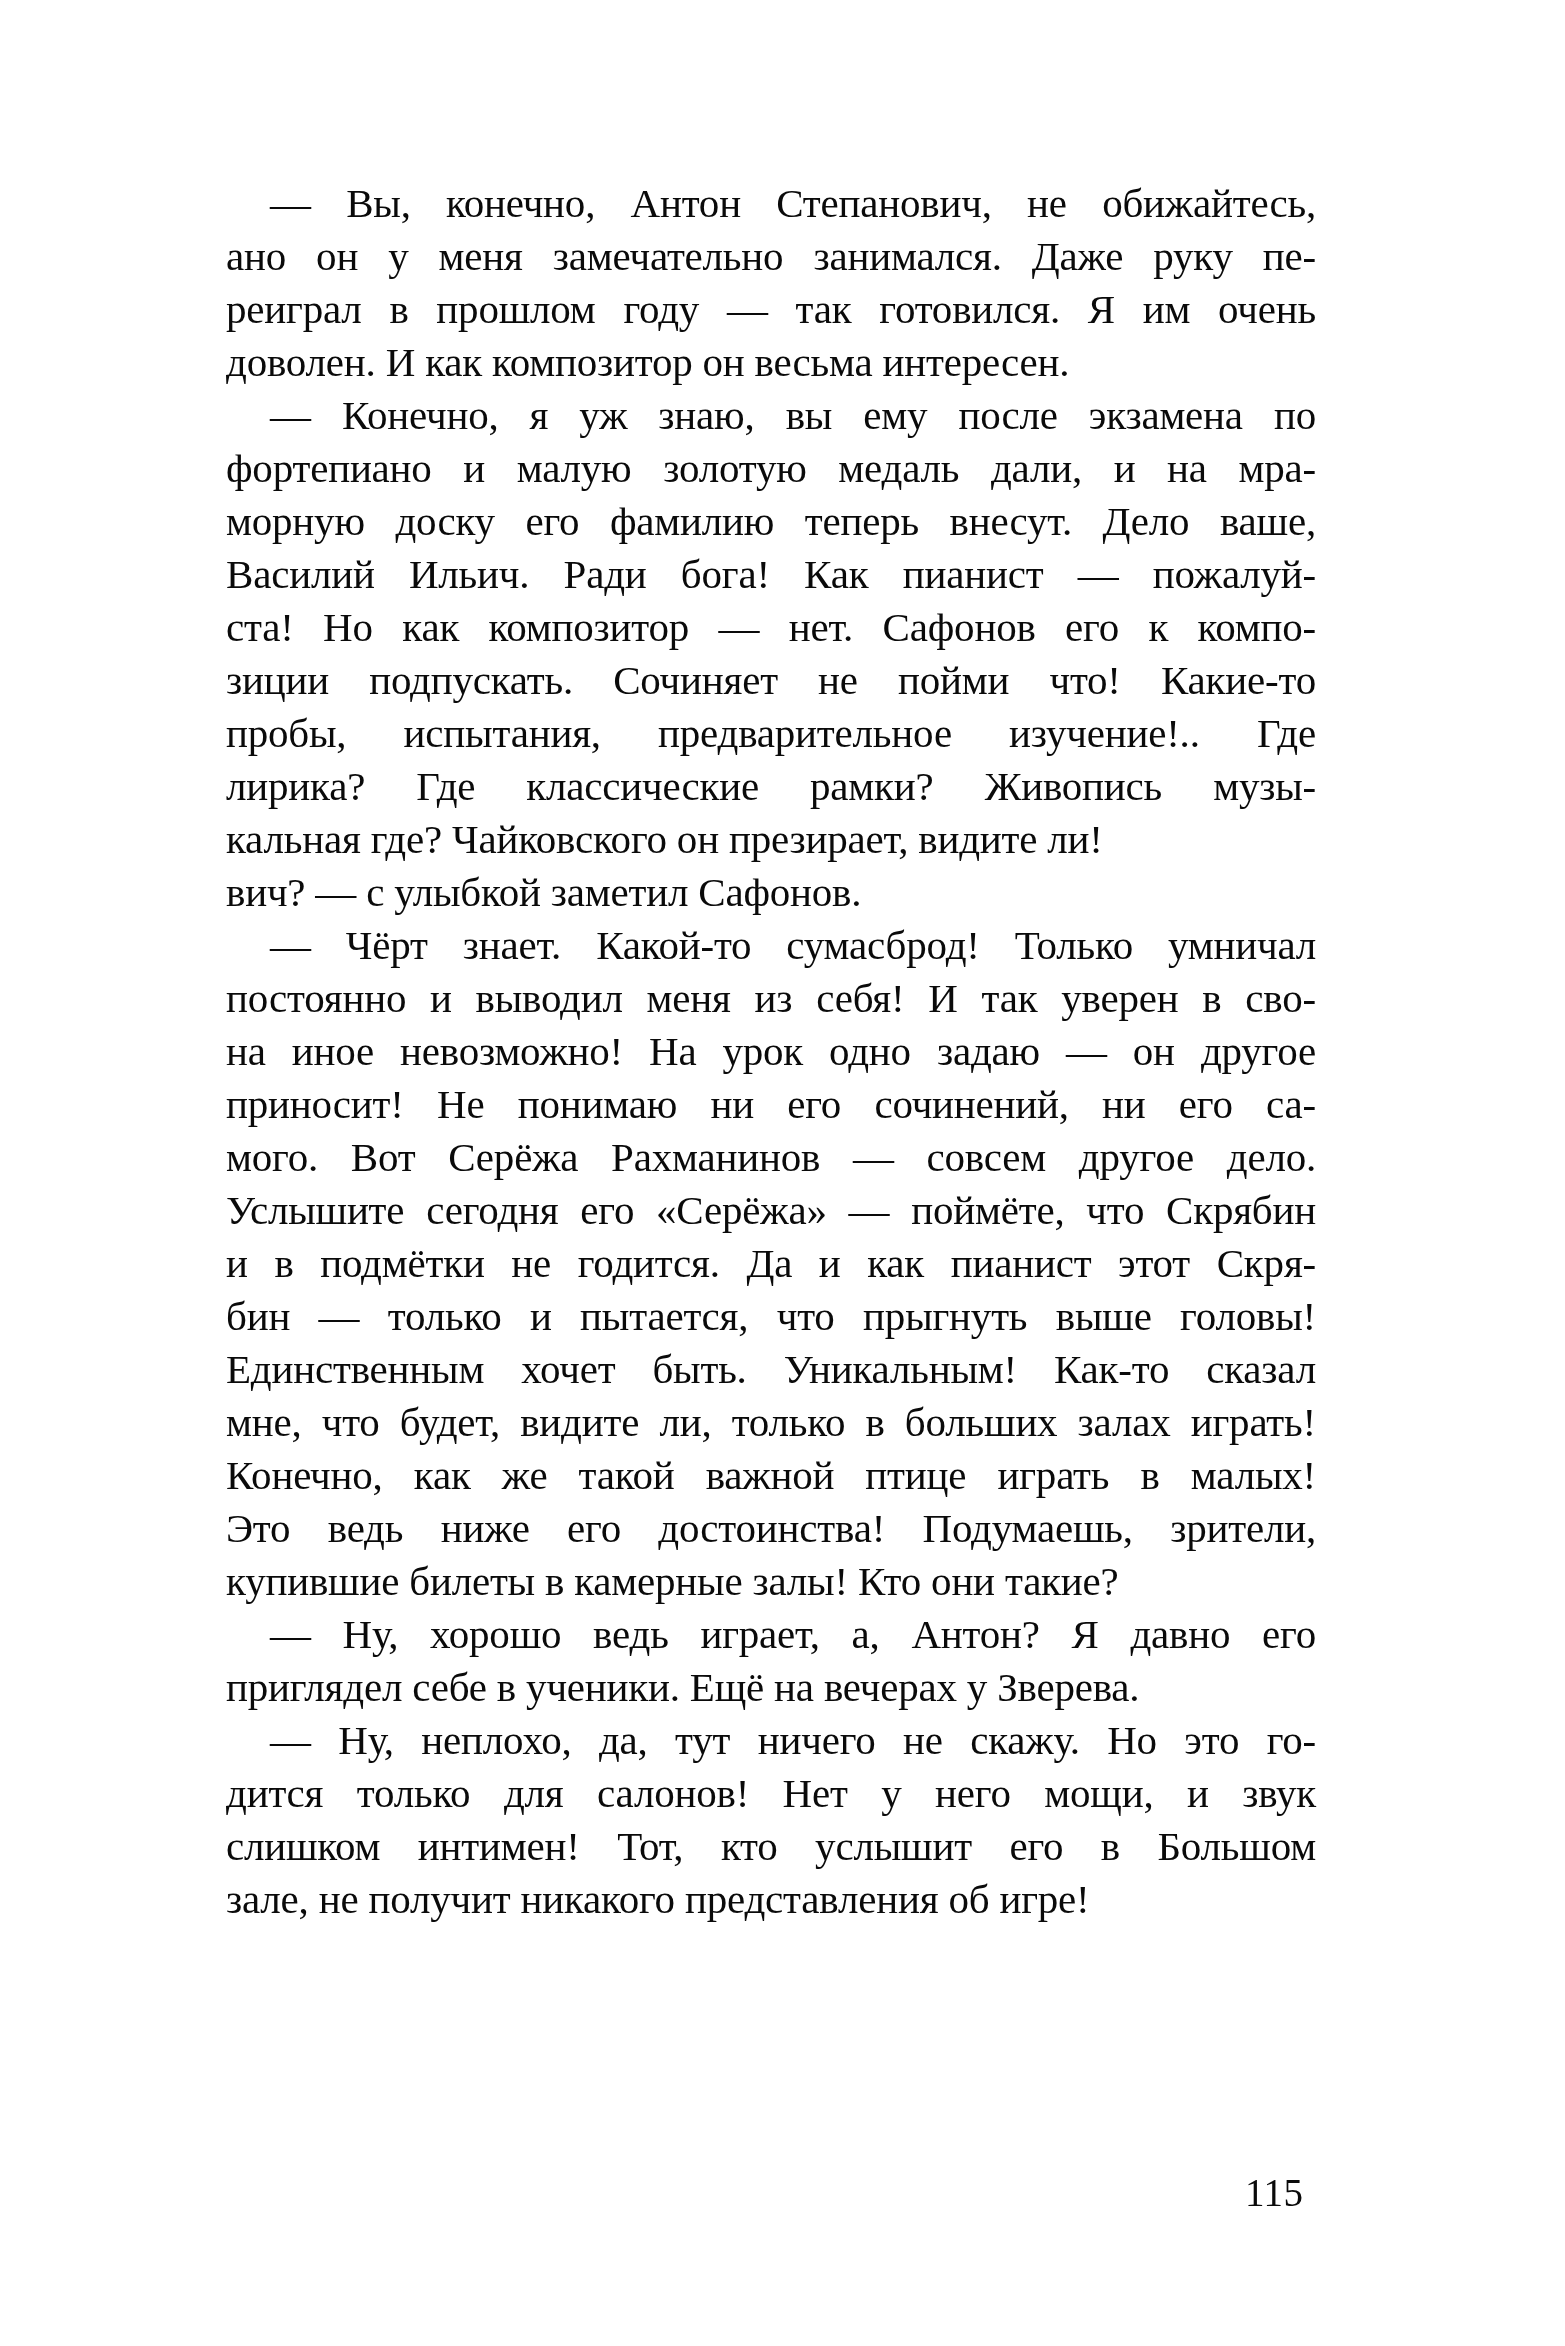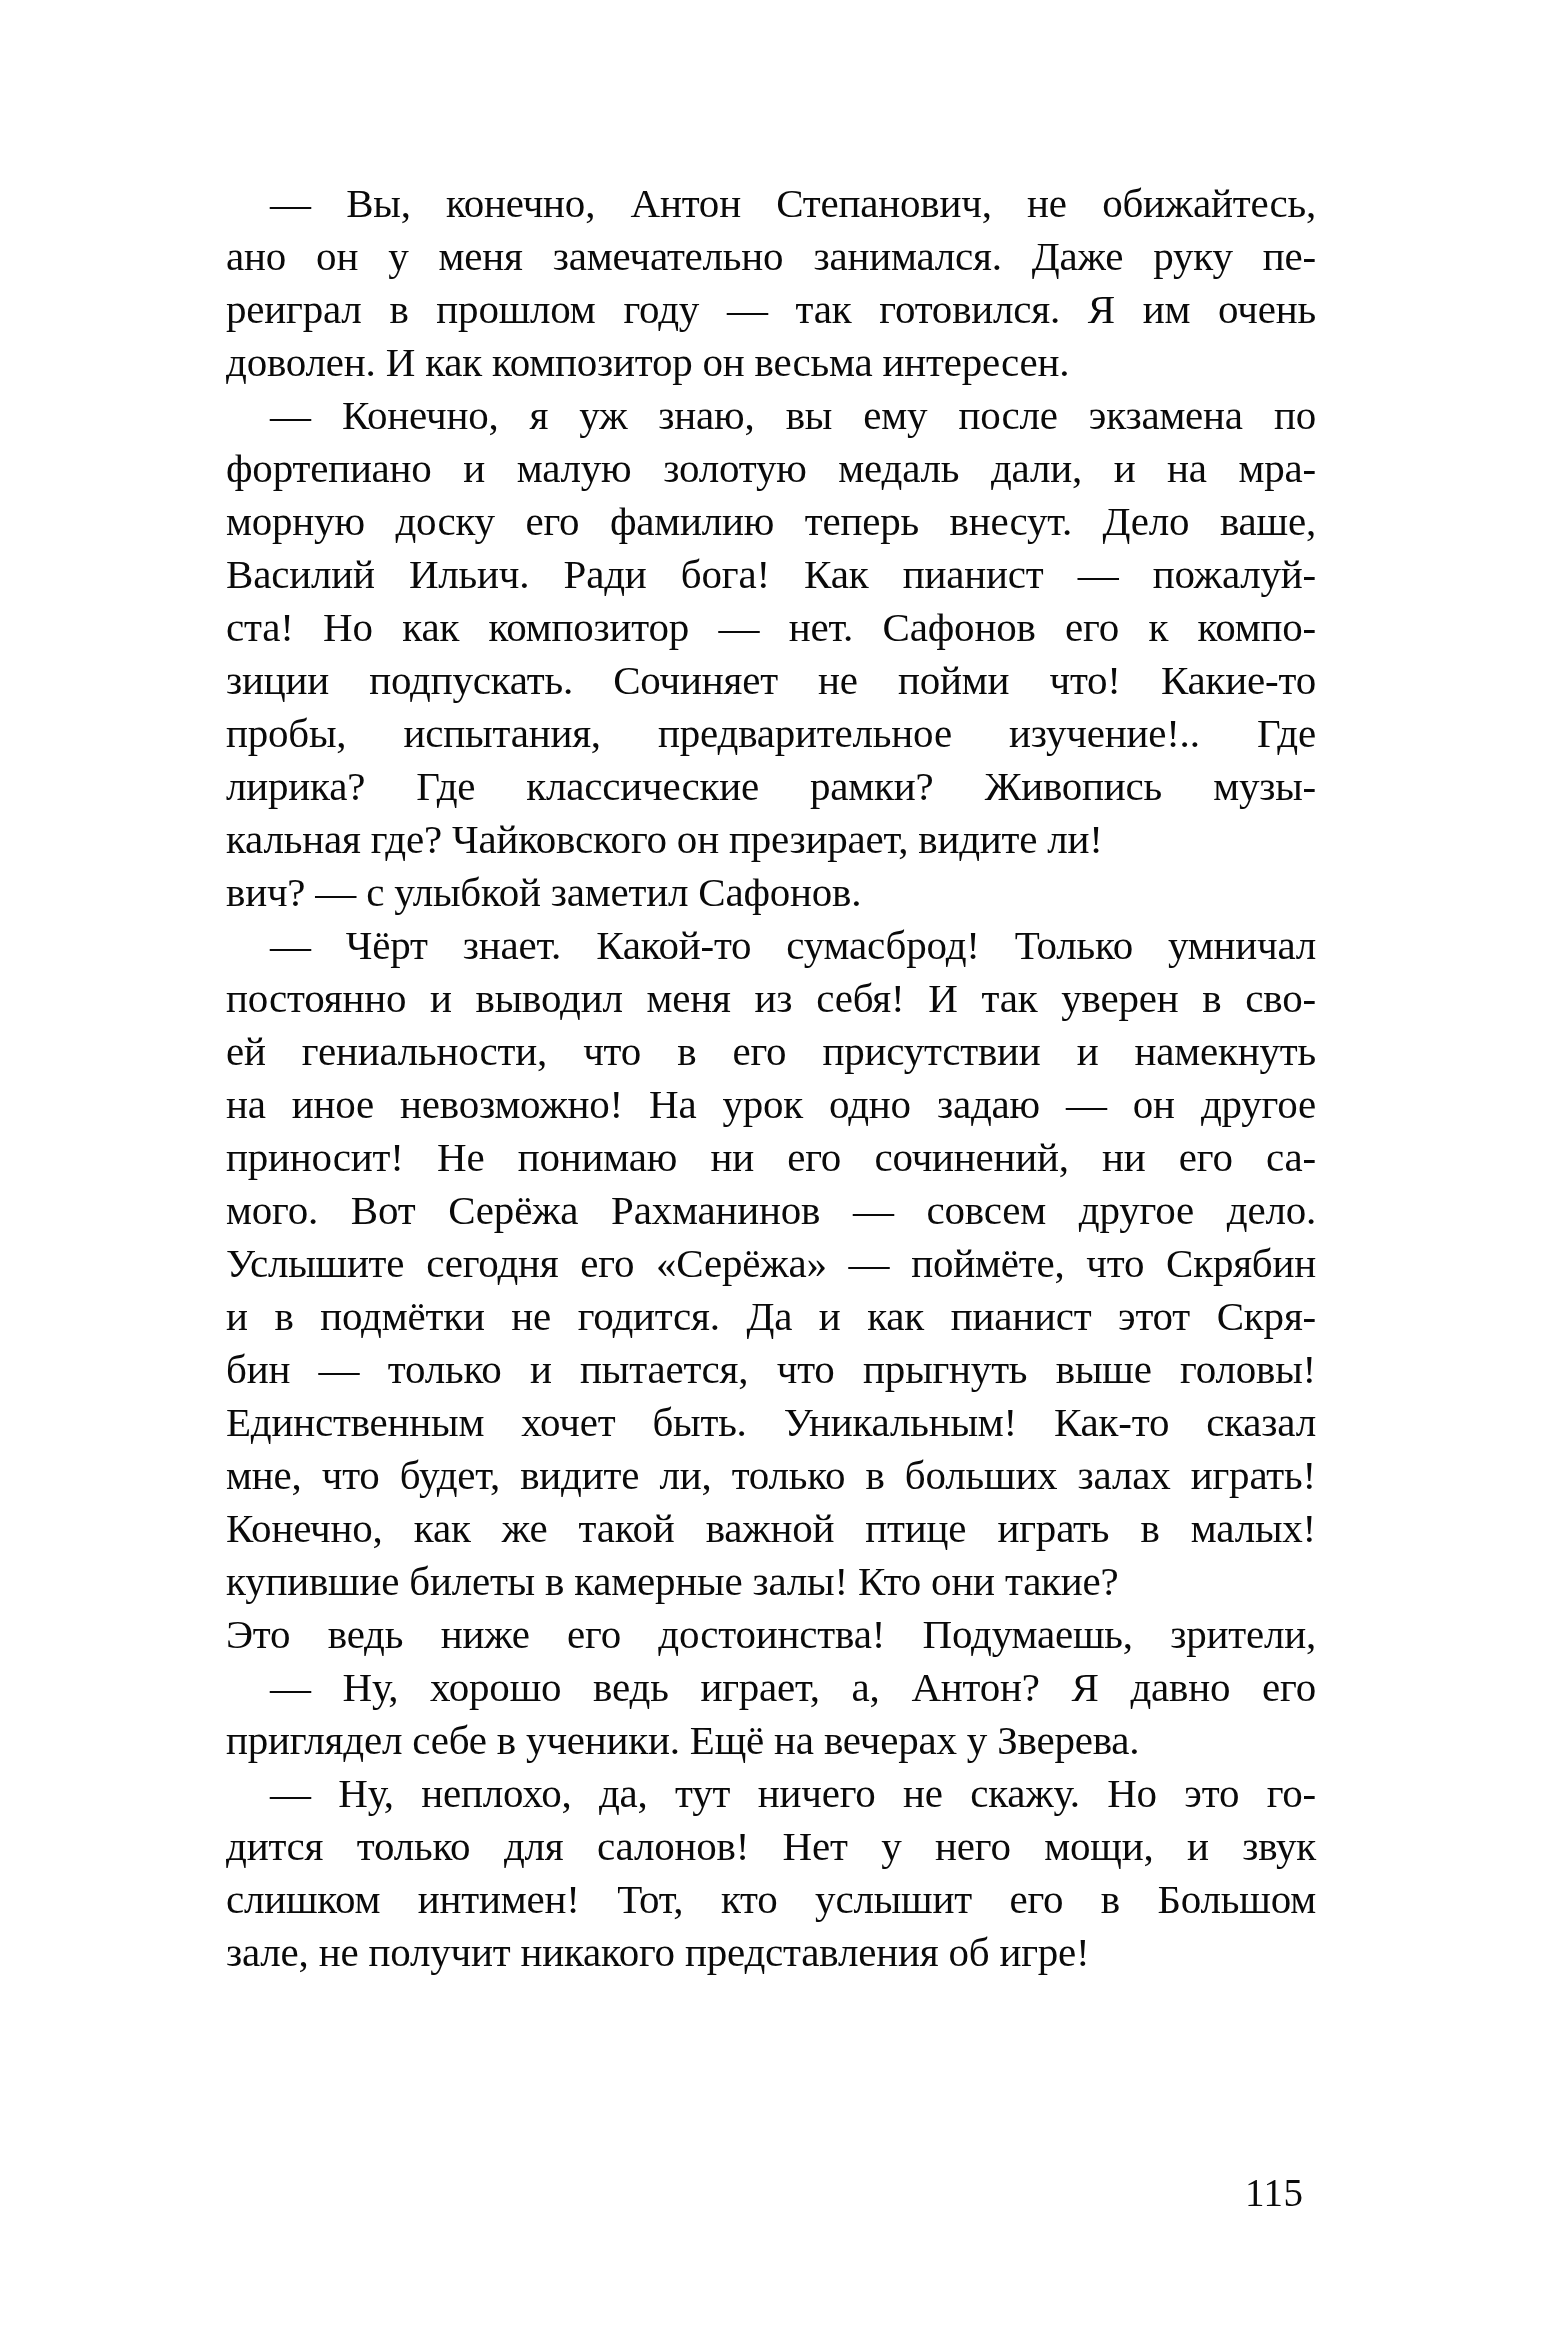--- a/index.html
+++ b/index.html
@@ -58,32 +58,31 @@
   <div class="line">морную доску его фамилию теперь внесут. Дело ваше,</div>
   <div class="line">Василий Ильич. Ради бога! Как пианист — пожалуй-</div>
   <div class="line">ста! Но как композитор — нет. Сафонов его к компо-</div>
   <div class="line">зиции подпускать. Сочиняет не пойми что! Какие-то</div>
   <div class="line">пробы, испытания, предварительное изучение!.. Где</div>
   <div class="line">лирика? Где классические рамки? Живопись музы-</div>
   <div class="line para-end">кальная где? Чайковского он презирает, видите ли!</div>
   <div class="line para-end">вич? — с улыбкой заметил Сафонов.</div>
   <div class="line para-start">— Чёрт знает. Какой-то сумасброд! Только умничал</div>
   <div class="line">постоянно и выводил меня из себя! И так уверен в сво-</div>
-  <div class="line">ей гениальности, что в его присутствии и намекнуть</div>
   <div class="line">на иное невозможно! На урок одно задаю — он другое</div>
   <div class="line">приносит! Не понимаю ни его сочинений, ни его са-</div>
   <div class="line">мого. Вот Серёжа Рахманинов — совсем другое дело.</div>
   <div class="line">Услышите сегодня его «Серёжа» — поймёте, что Скрябин</div>
   <div class="line">и в подмётки не годится. Да и как пианист этот Скря-</div>
   <div class="line">бин — только и пытается, что прыгнуть выше головы!</div>
   <div class="line">Единственным хочет быть. Уникальным! Как-то сказал</div>
   <div class="line">мне, что будет, видите ли, только в больших залах играть!</div>
   <div class="line">Конечно, как же такой важной птице играть в малых!</div>
+  <div class="line">Это ведь ниже его достоинства! Подумаешь, зрители,</div>
   <div class="line para-end">купившие билеты в камерные залы! Кто они такие?</div>
-  <div class="line">Это ведь ниже его достоинства! Подумаешь, зрители,</div>
   <div class="line para-start">— Ну, хорошо ведь играет, а, Антон? Я давно его</div>
   <div class="line para-end">приглядел себе в ученики. Ещё на вечерах у Зверева.</div>
   <div class="line para-start">— Ну, неплохо, да, тут ничего не скажу. Но это го-</div>
   <div class="line">дится только для салонов! Нет у него мощи, и звук</div>
   <div class="line">слишком интимен! Тот, кто услышит его в Большом</div>
   <div class="line para-end">зале, не получит никакого представления об игре!</div>
 </div>
 
 <div class="page-number">115</div>
 

